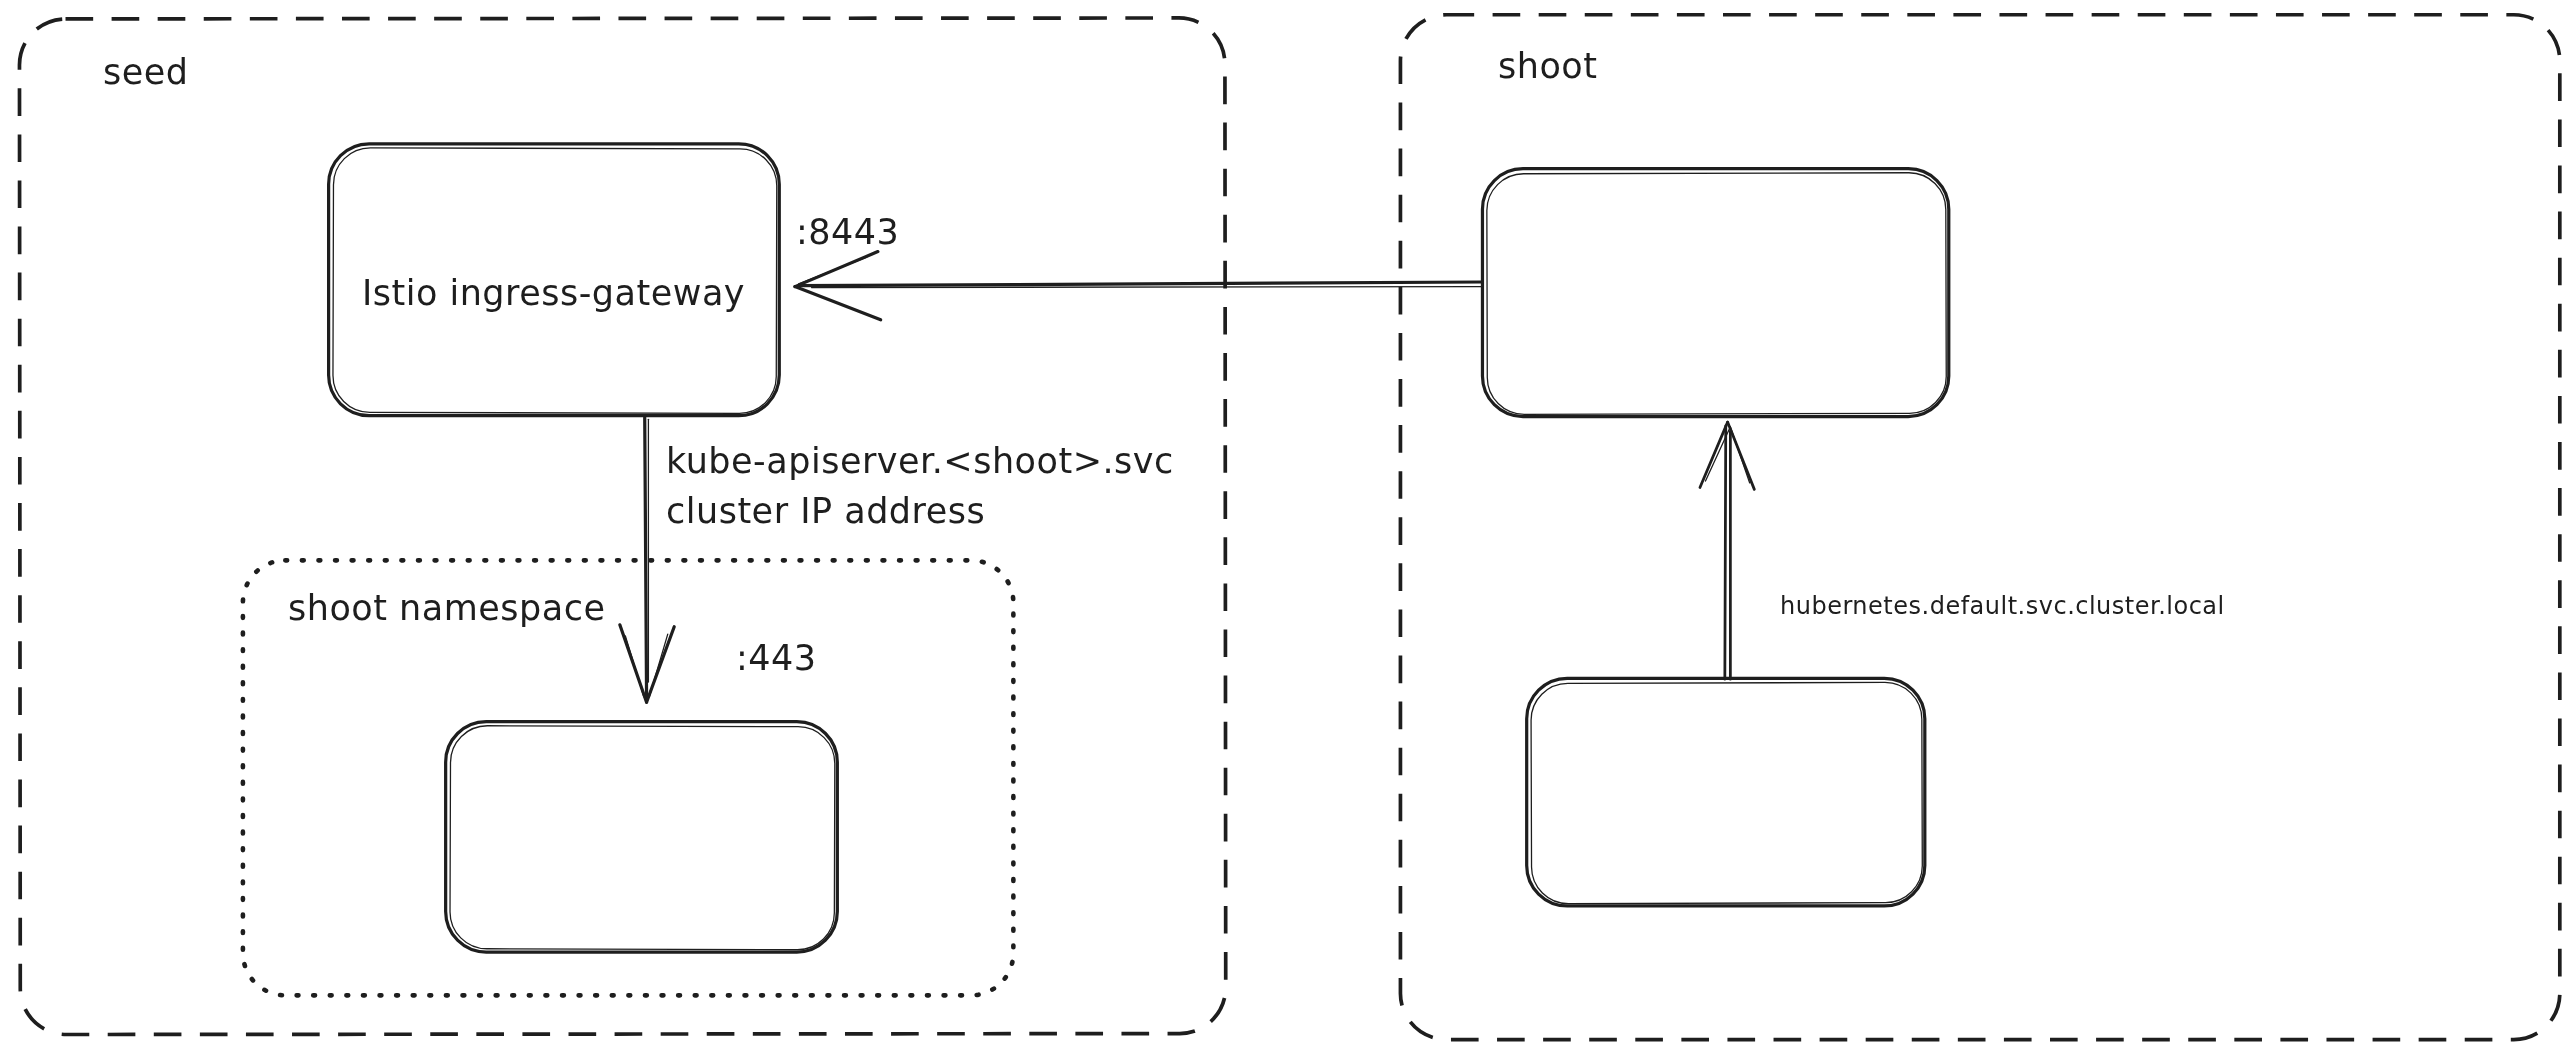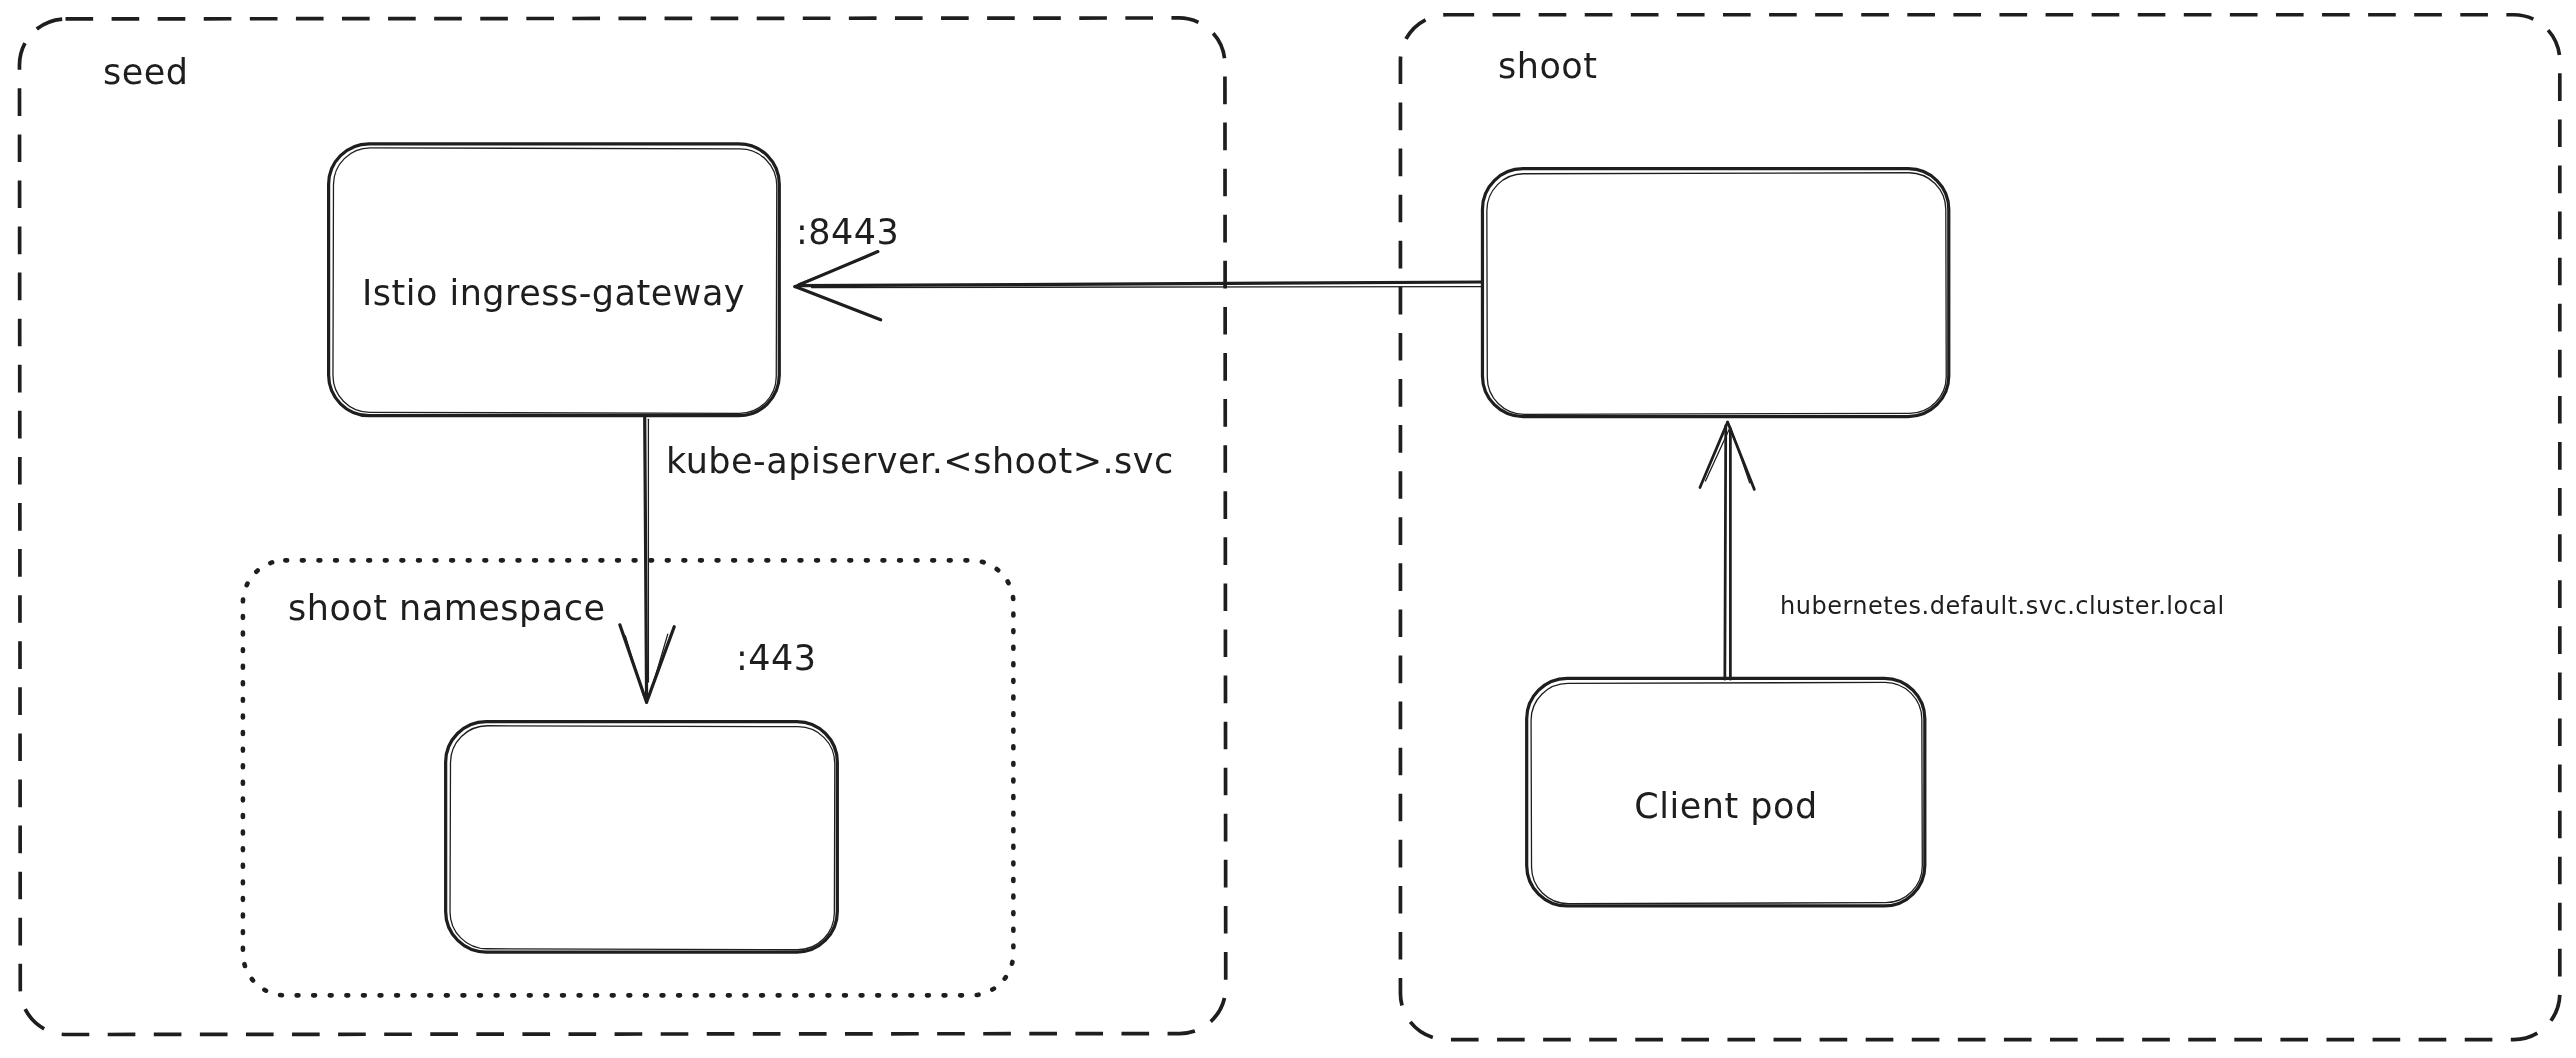--- a/index.html
+++ b/index.html
@@ -109,25 +109,25 @@
   <div class="lbl container-lbl" style="left:103px; top:52px;">seed</div>
 
   <div class="lbl container-lbl" style="left:1498px; top:32px;margin-top:14px;">shoot</div>
 
   <div class="lbl container-lbl" style="left:288px; top:588px;">shoot namespace</div>
 
   <div class="node-lbl" style="left:328px; top:144px; width:451px; height:272px;">Istio ingress-gateway</div>
 
 
 
-  <div class="node-lbl" style="left:1527px; top:679px; width:398px; height:228px;">Client pod</div>
 
   <div class="lbl edge-lbl" style="left:796px; top:212px;">:8443</div>
 
   <div class="lbl edge-lbl" style="left:666px; top:441px;">kube-apiserver.&lt;shoot&gt;.svc</div>
 
+  <div class="lbl edge-lbl" style="left:666px; top:491px;">cluster IP address</div>
 
   <div class="lbl edge-lbl" style="left:736px; top:638px;">:443</div>
 
   <div class="lbl dns-lbl" style="left:1780px; top:592px;">hubernetes.default.svc.cluster.local</div>
 
 </div>
 
 
 </body></html>

